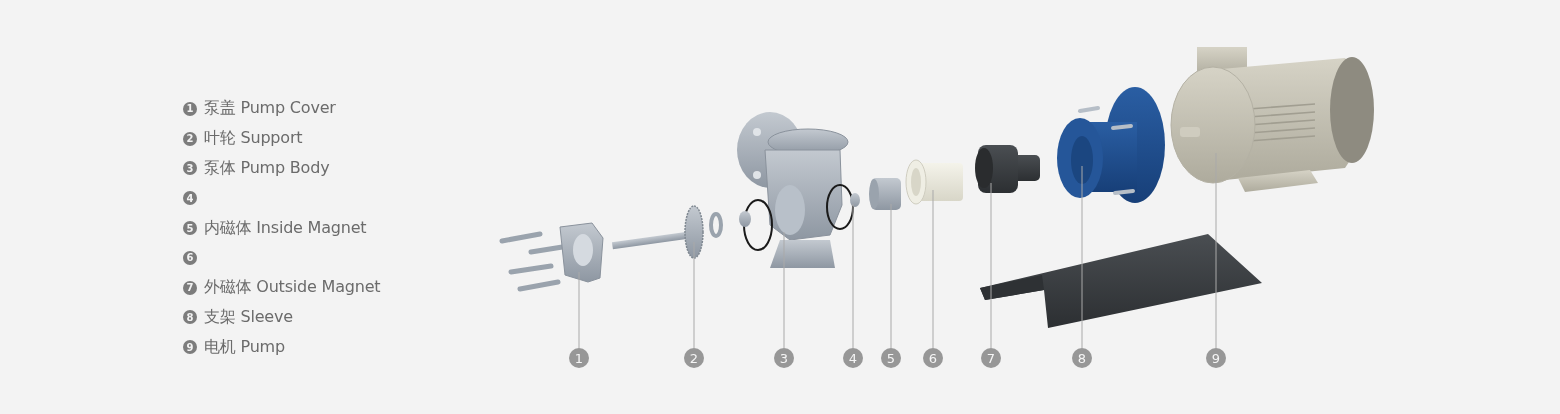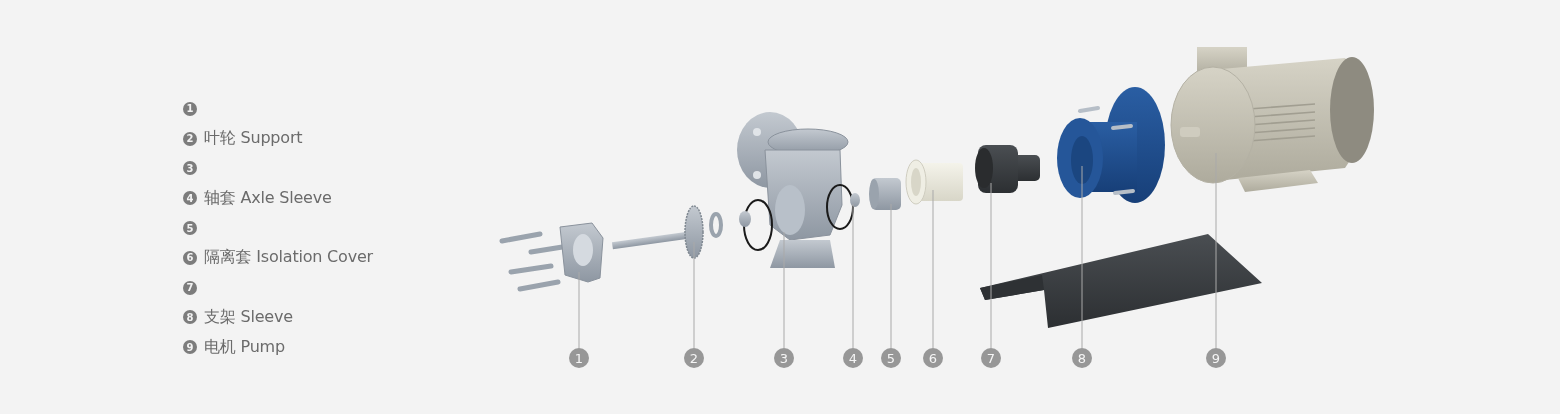--- a/index.html
+++ b/index.html
@@ -13,41 +13,43 @@
   .diagram { position:absolute; left:0; top:0; width:1560px; height:414px; }
   .callout-badge { position:absolute; width:20px; height:20px; border-radius:50%; background:#979797; color:#f5f5f5;
                    font-size:13px; display:flex; align-items:center; justify-content:center; }
 </style>
 </head>
 <body>
 
 <div class="legend">
   <div class="legend-item">
     <span class="legend-badge">1</span>
+    <span>泵盖 Pump Cover</span>
   </div>
   <div class="legend-item">
     <span class="legend-badge">2</span>
     <span>叶轮 Support</span>
   </div>
   <div class="legend-item">
     <span class="legend-badge">3</span>
+    <span>泵体 Pump Body</span>
   </div>
   <div class="legend-item">
     <span class="legend-badge">4</span>
-    <span>轴套 Axle Sleeve</span>
   </div>
   <div class="legend-item">
     <span class="legend-badge">5</span>
+    <span>内磁体 Inside Magnet</span>
   </div>
   <div class="legend-item">
     <span class="legend-badge">6</span>
-    <span>隔离套 Isolation Cover</span>
   </div>
   <div class="legend-item">
     <span class="legend-badge">7</span>
+    <span>外磁体 Outside Magnet</span>
   </div>
   <div class="legend-item">
     <span class="legend-badge">8</span>
     <span>支架 Sleeve</span>
   </div>
   <div class="legend-item">
     <span class="legend-badge">9</span>
     <span>电机 Pump</span>
   </div>
 </div>

